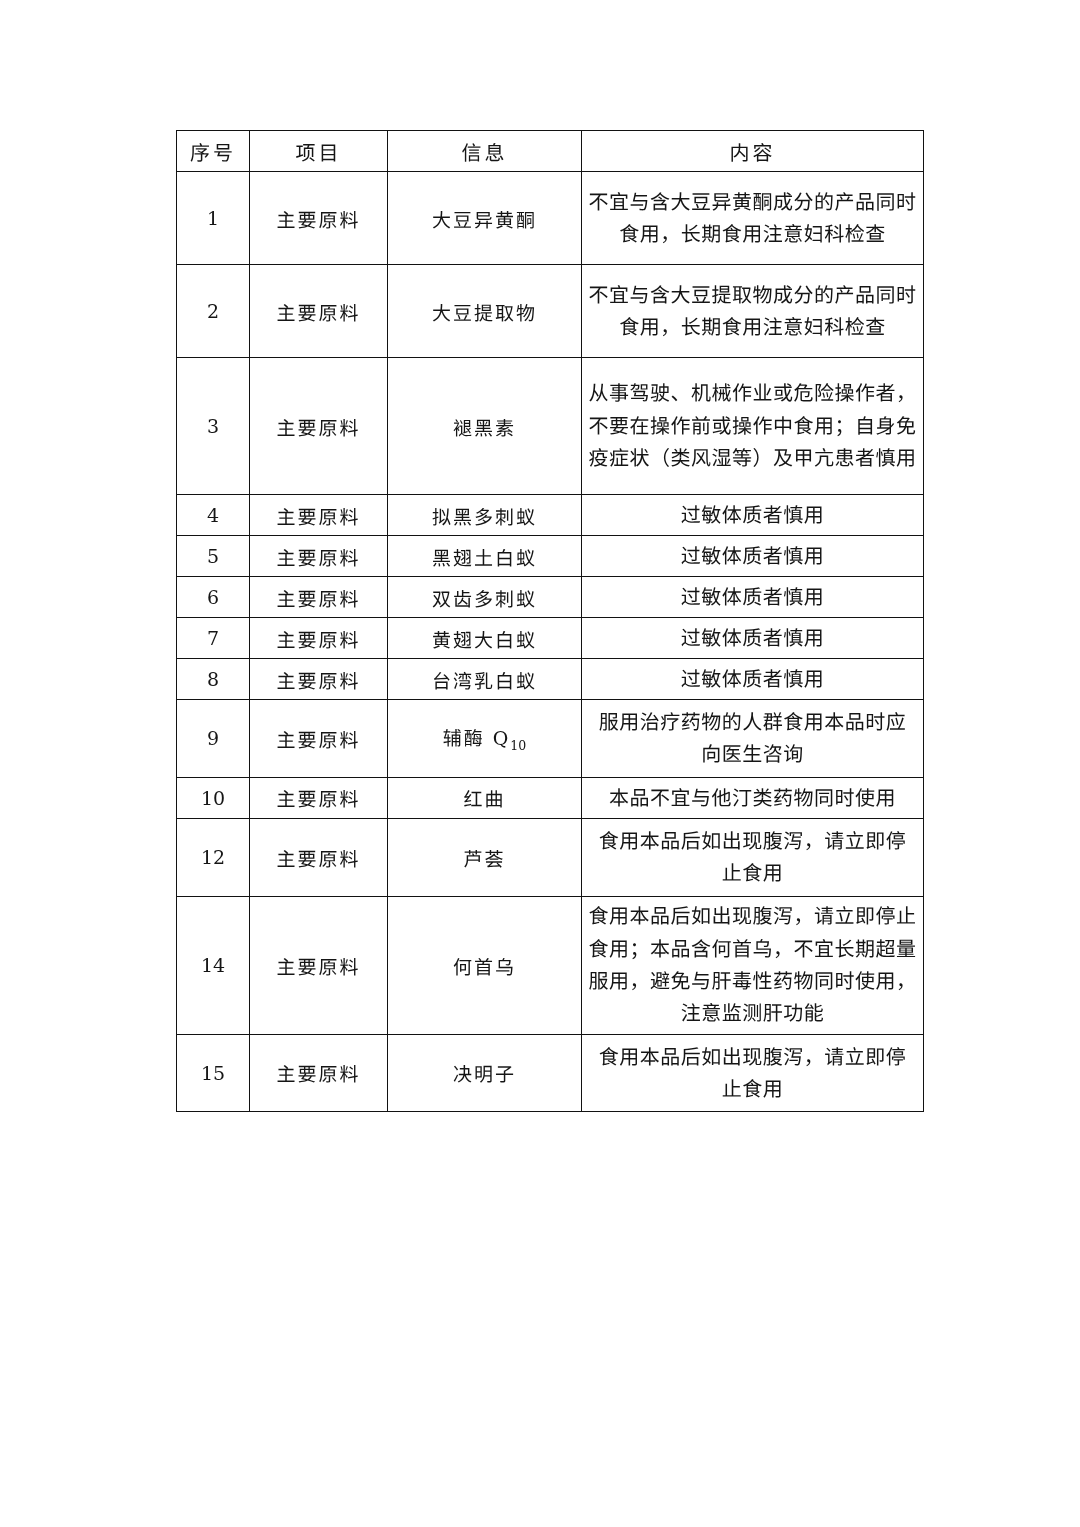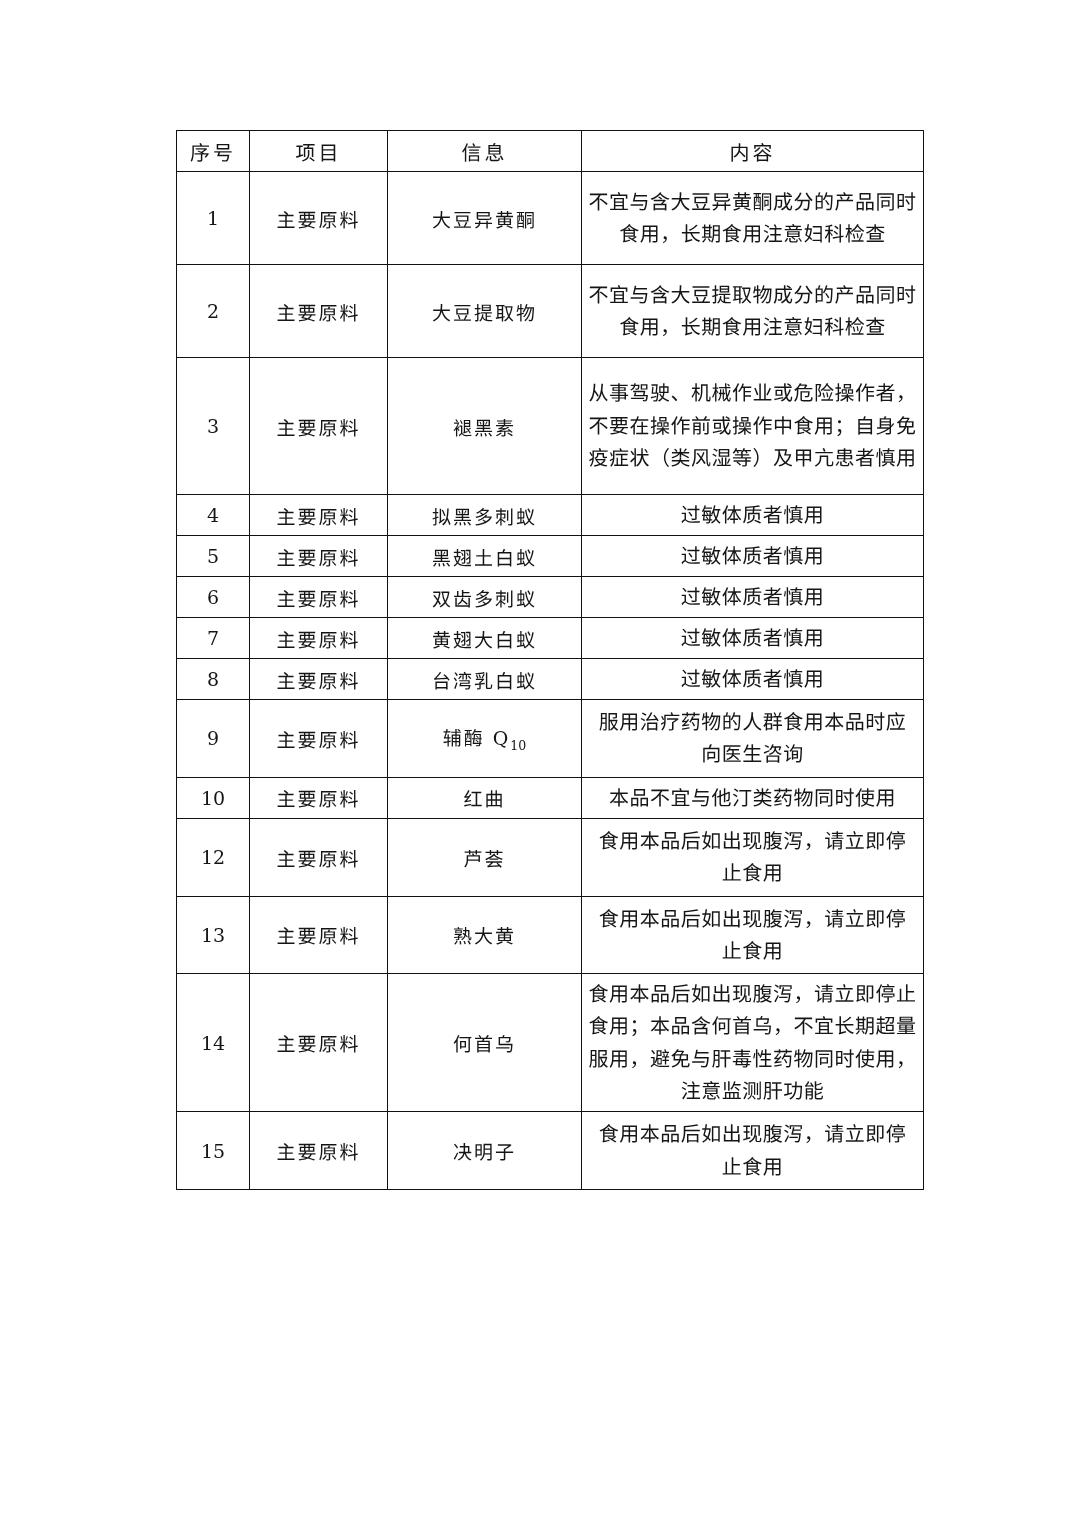--- a/index.html
+++ b/index.html
@@ -208,28 +208,20 @@
             </td>
           </tr>
           <tr class="r-two">
             <td class="cell-no" style="height: 65px;">12</td>
             <td class="cell-item">主要原料</td>
             <td class="cell-info">芦荟</td>
             <td class="cell-content">
               <span class="ctext">食用本品后如出现腹泻，请立即停止食用</span>
             </td>
           </tr>
-          <tr class="r-two">
-            <td class="cell-no" style="height: 71px;">13</td>
-            <td class="cell-item">主要原料</td>
-            <td class="cell-info">熟大黄</td>
-            <td class="cell-content">
-              <span class="ctext">食用本品后如出现腹泻，请立即停止食用</span>
-            </td>
-          </tr>
           <tr>
             <td class="cell-no" style="height: 137px;">14</td>
             <td class="cell-item">主要原料</td>
             <td class="cell-info">何首乌</td>
             <td class="cell-content">
               <span class="ctext">食用本品后如出现腹泻，请立即停止食用；本品含何首乌，不宜长期超量服用，避免与肝毒性药物同时使用，注意监测肝功能</span>
             </td>
           </tr>
           <tr class="r-two">
             <td class="cell-no" style="height: 72px;">15</td>

